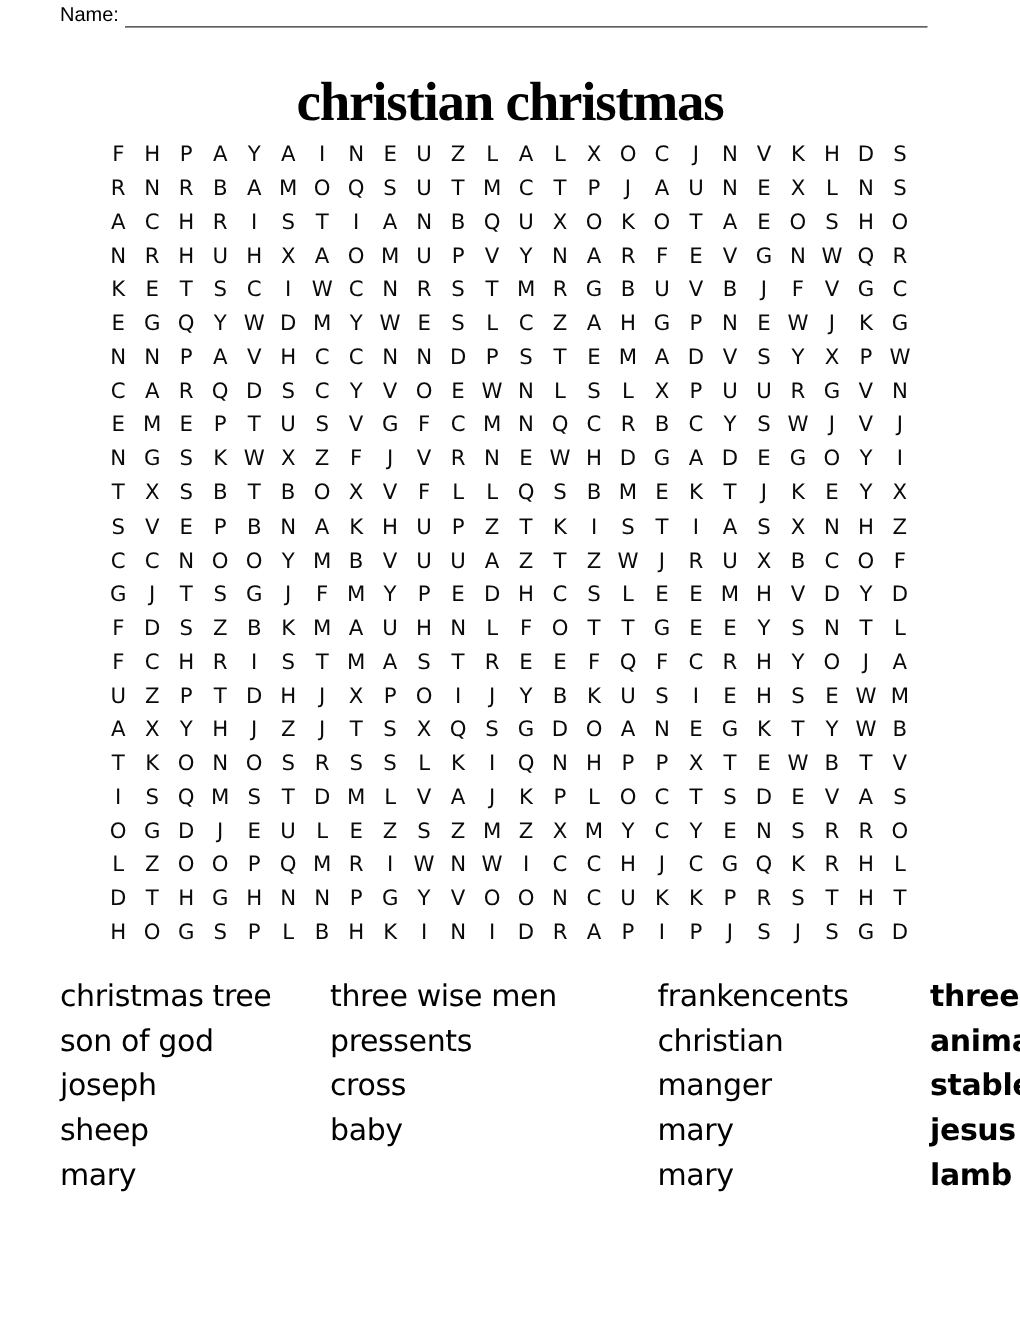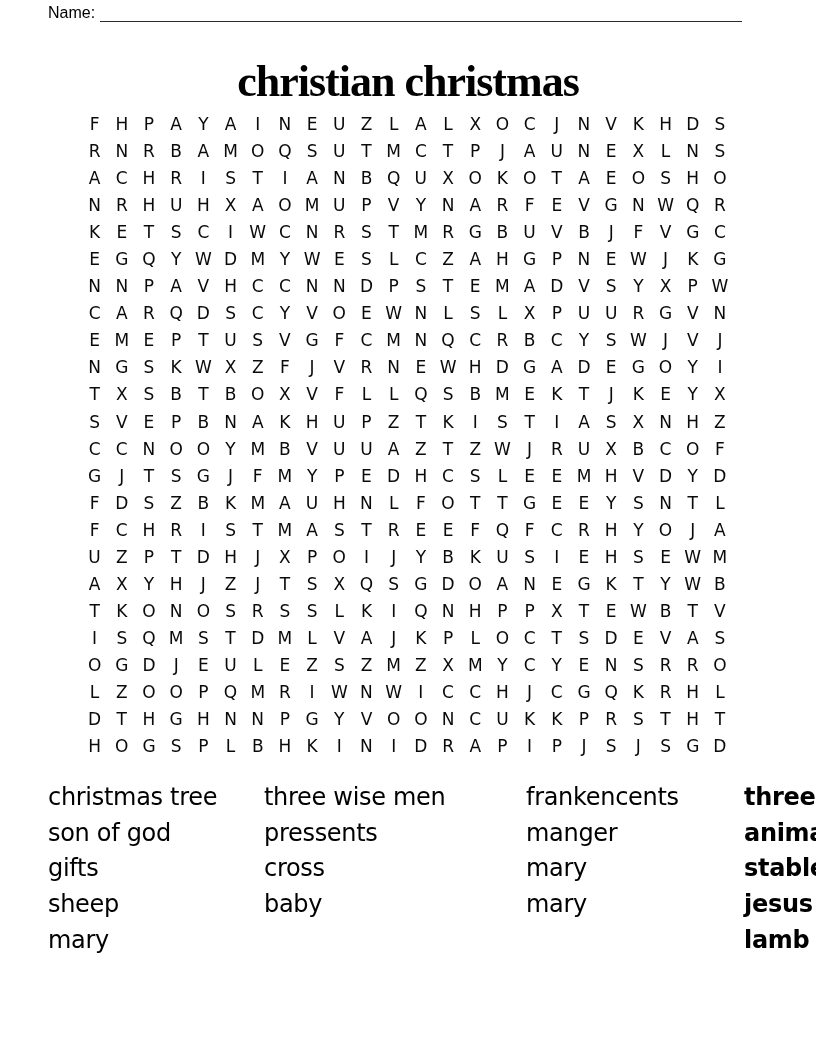--- a/index.html
+++ b/index.html
@@ -670,32 +670,33 @@
     <span class="cell">J</span>
     <span class="cell">S</span>
     <span class="cell">G</span>
     <span class="cell">D</span>
   </div>
 
 <div class="words" id="words">
     <div class="word-col c1">
       <div class="word">christmas tree</div>
       <div class="word">son of god</div>
-      <div class="word">gifts</div>
+      <div class="word">joseph</div>
       <div class="word">sheep</div>
       <div class="word">mary</div>
     </div>
     <div class="word-col c2">
       <div class="word">three wise men</div>
       <div class="word">pressents</div>
       <div class="word">cross</div>
       <div class="word">baby</div>
     </div>
     <div class="word-col c3">
       <div class="word">frankencents</div>
+      <div class="word">christian</div>
       <div class="word">manger</div>
       <div class="word">mary</div>
       <div class="word">mary</div>
     </div>
     <div class="word-col c4">
       <div class="word">three gifts</div>
       <div class="word">animals</div>
       <div class="word">stable</div>
       <div class="word">jesus</div>
       <div class="word">lamb</div>

